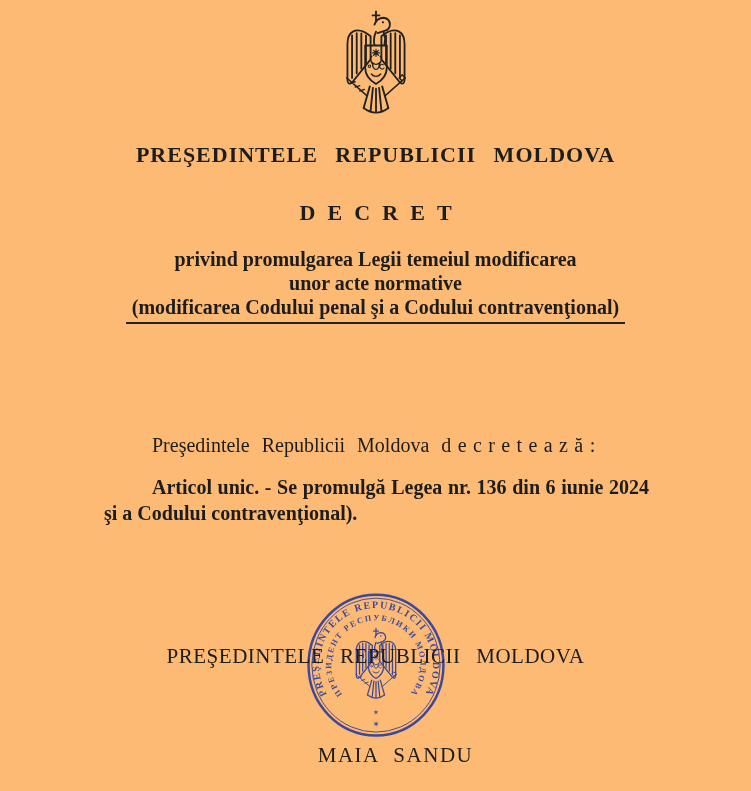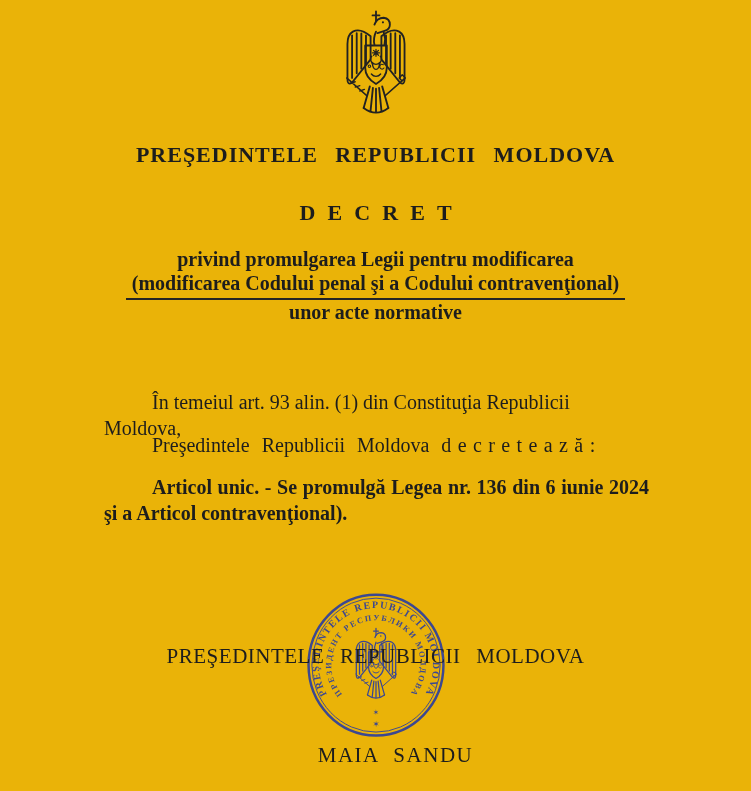--- a/index.html
+++ b/index.html
@@ -4,21 +4,21 @@
 <style>
   html,body{margin:0;padding:0;}
   body{
     background:#e9e9e9;
     font-family:"Liberation Serif","DejaVu Serif",serif;
   }
   .page{
     position:relative;
     width:751px;height:791px;
     margin:0 auto;
-    background:#eab308;
+    background:#fdba74;
     color:#1d1d1d;
     overflow:hidden;
   }
   
   .coa{
     position:absolute;left:337px;top:10px;
     width:78px;height:108px;
     color:#222;
   }
   
@@ -134,35 +134,34 @@
 <div class="page">
 
   <svg class="coa" viewBox="0 0 100 140">
     <use href="#eagle-symbol" x="0" y="0" width="100" height="140"></use>
   </svg>
 
   <div class="header-title">PREŞEDINTELE REPUBLICII MOLDOVA</div>
   <div class="doc-type">DECRET</div>
 
   <div class="subtitle">
-    <div>privind promulgarea Legii pentru modificarea</div>
+    <div>privind promulgarea Legii temeiul modificarea</div>
+    <div>unor acte normative</div>
     <div><span class="u">(modificarea Codului penal şi a Codului contravenţional)</span></div>
-    <div>unor acte normative</div>
   </div>
 
-  <div class="bodytext premise">În temeiul art. 93 alin. (1) din Constituţia Republicii Moldova,</div>
 
   <div class="bodytext enacting">
     <span>Preşedintele Republicii Moldova</span>
     <span class="spaced-verb">decretează:</span>
   </div>
 
   <div class="bodytext article">
     <div class="jline first">Articol unic. - Se promulgă Legea nr. 136 din 6 iunie 2024</div>
-    <div class="last">şi a Articol contravenţional).</div>
+    <div class="last">şi a Codului contravenţional).</div>
   </div>
 
   <svg class="seal" viewBox="0 0 170 160">
     <ellipse cx="85" cy="78" rx="71" ry="74" fill="none" stroke="#2e3f9d" stroke-width="2.6"></ellipse>
     <ellipse cx="85" cy="78" rx="67.5" ry="70.5" fill="none" stroke="#2e3f9d" stroke-width="1"></ellipse>
     <defs>
       <path id="ring-outer" d="M85 138 a60 60 0 1 1 0.01 0"></path>
       <path id="ring-inner" d="M85 125 a47 47 0 1 1 0.01 0"></path>
     </defs>
     <text class="seal-ring-text" font-size="10.5" letter-spacing="1.6">

